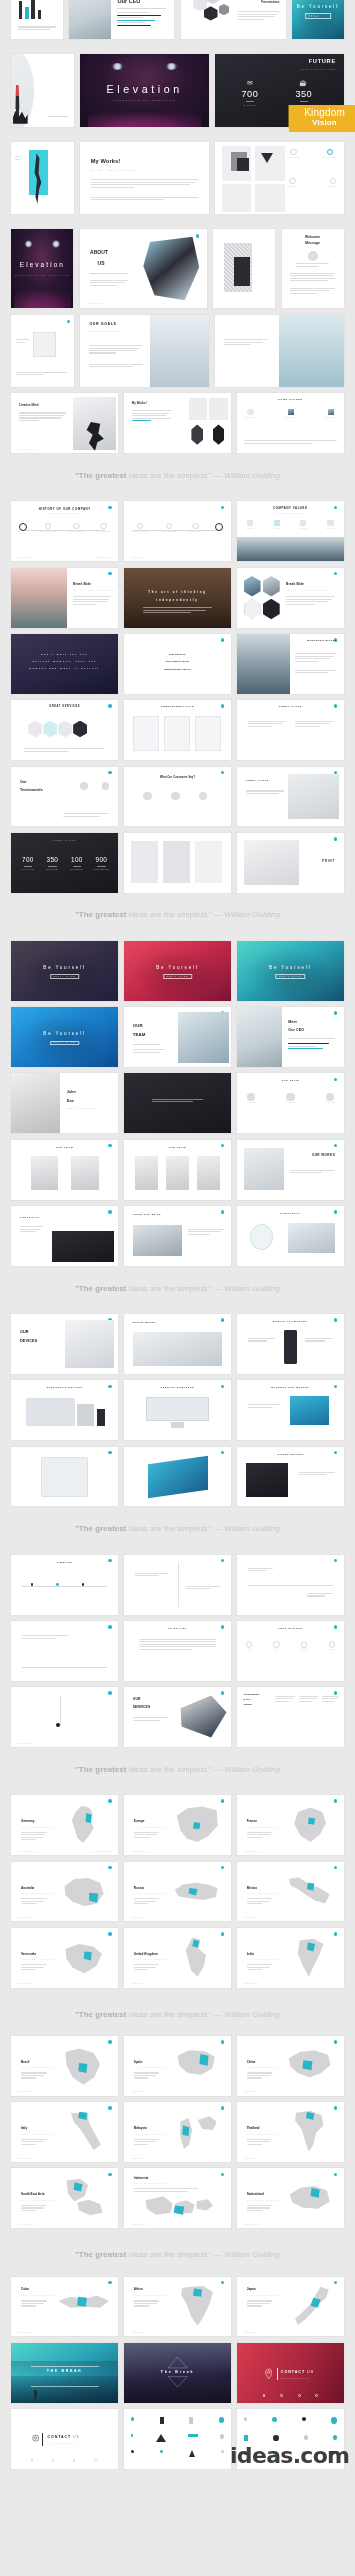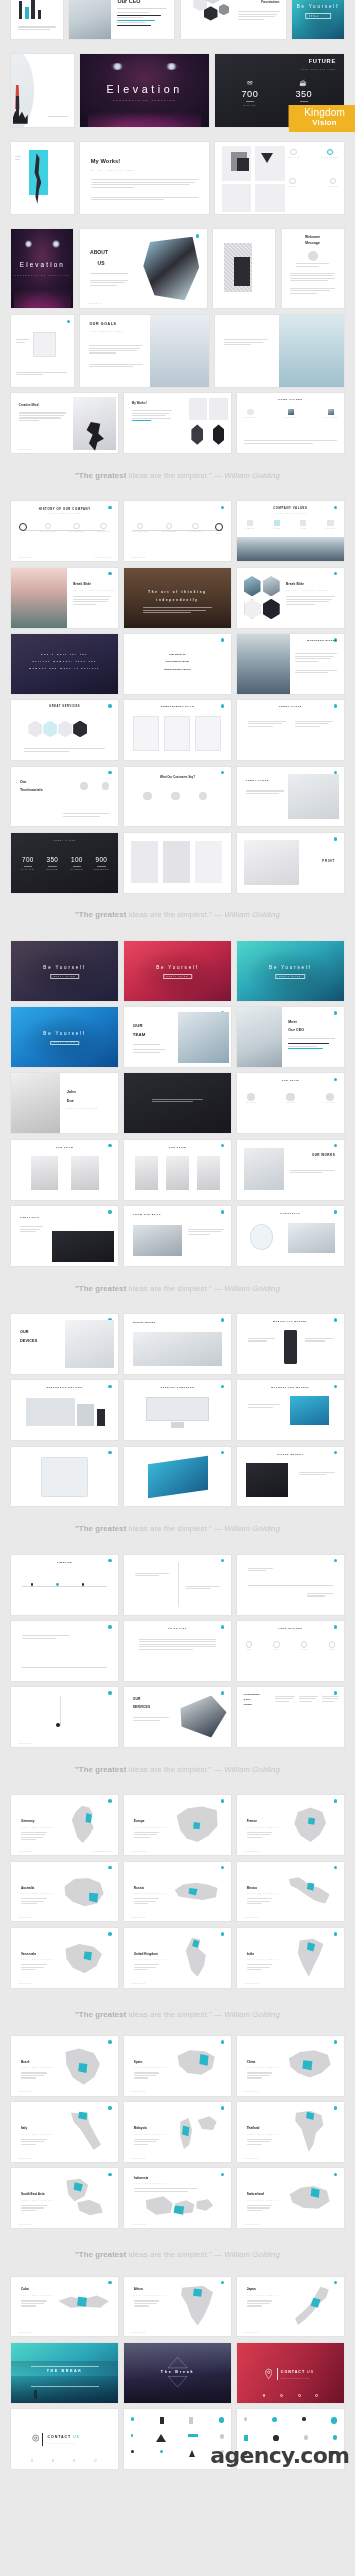--- a/index.html
+++ b/index.html
@@ -1607,15 +1607,15 @@
               <div class="sq circle" style="background:#c9c9ce;border:0;width:3.6px;height:3.6px;"></div>
             </div>
           <div class="icobox">
               <div class="sq" style="background:#2b2b33;border:0;width:5.7px;height:2.1px;"></div>
             </div>
         </div>
       </div>
     </div>
   </div>
 
-  <div class="watermark">agency.com</div>
+  <div class="watermark">ideas.com</div>
 </div>
 
 
 </body></html>

